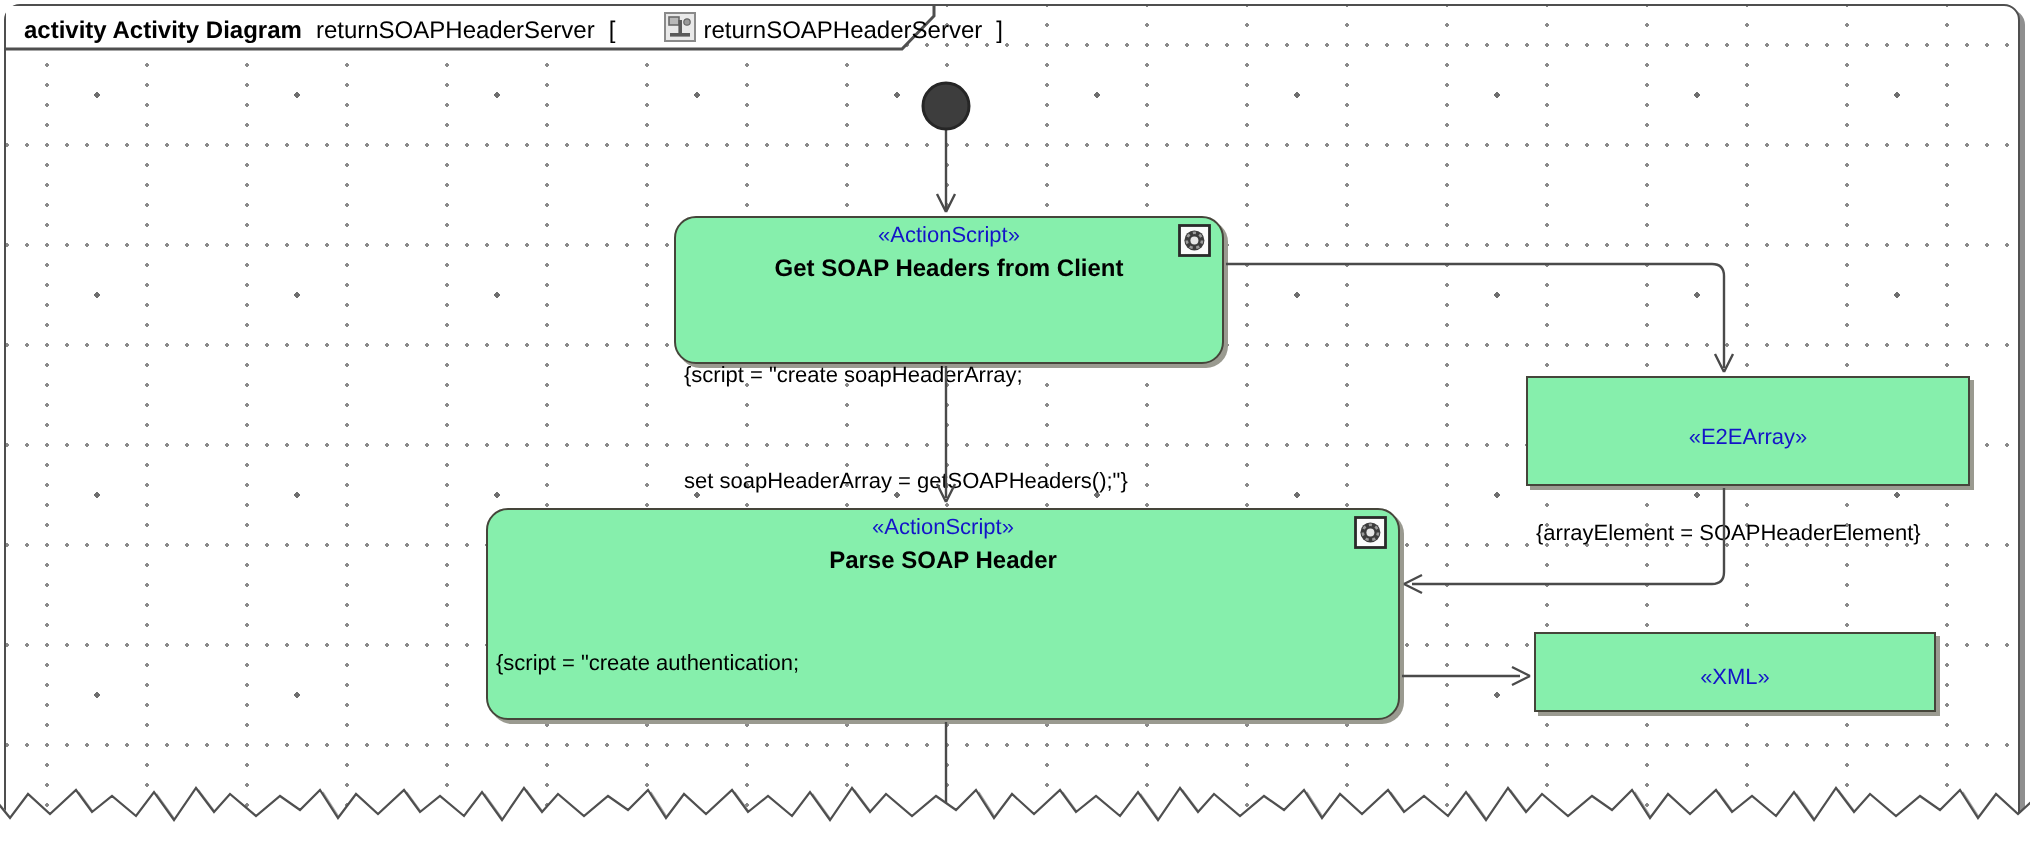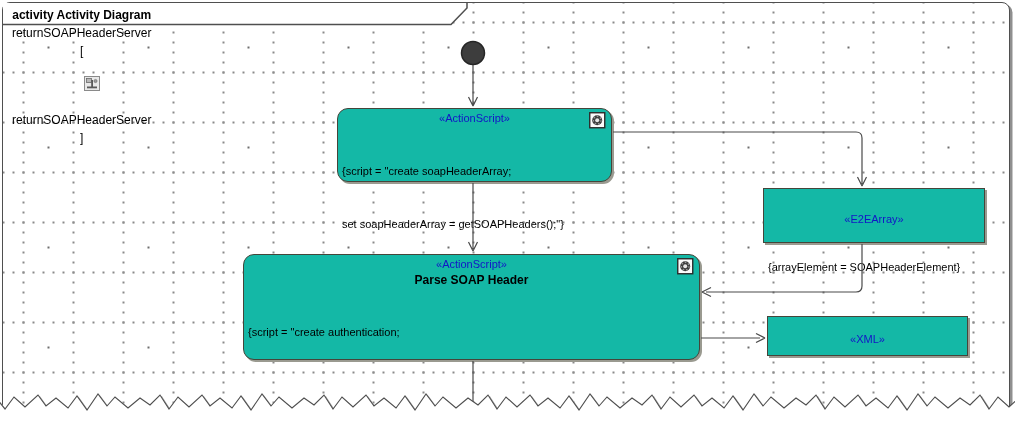--- a/index.html
+++ b/index.html
@@ -16,28 +16,28 @@
       radial-gradient(circle,#6e6e6e 1.3px,rgba(0,0,0,0) 1.45px),
       radial-gradient(circle,#8a8a8a .8px,rgba(0,0,0,0) .95px),
       radial-gradient(circle,#8a8a8a .8px,rgba(0,0,0,0) .95px);
     background-size:100px 100px,10px 50px,50px 10px;
     background-position:95.5px 94.5px,5.5px 44.5px,45.5px 4.5px;
     background-repeat:repeat;
   }
   .tab-svg{position:absolute;left:0;top:0;}
   .frame-title{
     position:absolute;left:9px;top:4px;height:16px;line-height:16px;
-    font-size:12px;color:#000;white-space:pre;display:flex;align-items:center;gap:1px;flex-direction:column;
+    font-size:12px;color:#000;white-space:pre;display:flex;align-items:center;gap:1px;
   }
   .frame-title b{font-weight:bold;}
   .frame-title .sp{display:inline-block;width:5px;}
   .diagram-icon{display:inline-block;margin:0 3px;position:relative;top:0px;}
 
   
-  .node{position:absolute;background:#14b8a6;border:1.5px solid #45453a;
+  .node{position:absolute;background:#86efac;border:1.5px solid #45453a;
         box-shadow:2px 2px 0 #9a9a90;box-sizing:border-box;color:#000;}
   .action{border-radius:11px;}
   .object{border-radius:0;}
   .stereo{font-size:11px;text-align:center;color:#1414c8;white-space:pre;}
   .nname{font-size:12px;font-weight:bold;text-align:center;white-space:pre;}
   .nbody{font-size:11px;text-align:left;padding-left:4px;white-space:pre;}
   .gear{position:absolute;top:3px;right:5px;}
 
   
   #node-get-headers{left:337px;top:108px;width:275px;height:74px;padding-top:3px;}
@@ -83,20 +83,21 @@
         <circle cx="11.5" cy="5" r="1.6" fill="#9a9a9a" stroke="#666" stroke-width="0.6"></circle>
       </svg>
     </span>
     <span>returnSOAPHeaderServer</span><span class="sp"></span>
     <span>]</span>
   </div>
 </div>
 
 <div class="node action" id="node-get-headers">
   <div class="stereo">«ActionScript»</div>
+  <div class="nname">Get SOAP Headers from Client</div>
   <div class="nbody">
     <div>{script = "create soapHeaderArray;</div>
     <div>set soapHeaderArray = getSOAPHeaders();"}</div>
   </div>
   <span class="gear">
     <svg width="17" height="17">
       <rect x="0.75" y="0.75" width="15" height="15" fill="#fbfbfb" stroke="#2a2a2a" stroke-width="1.4"></rect>
       <circle cx="8.2" cy="8.2" r="5" fill="#3c3c3c"></circle>
       <circle cx="8.2" cy="8.2" r="3.8" fill="none" stroke="#9a9a9a" stroke-width="1.3" stroke-dasharray="1.6,1.8"></circle>
       <circle cx="8.2" cy="8.2" r="2" fill="#e6e6e6"></circle>

